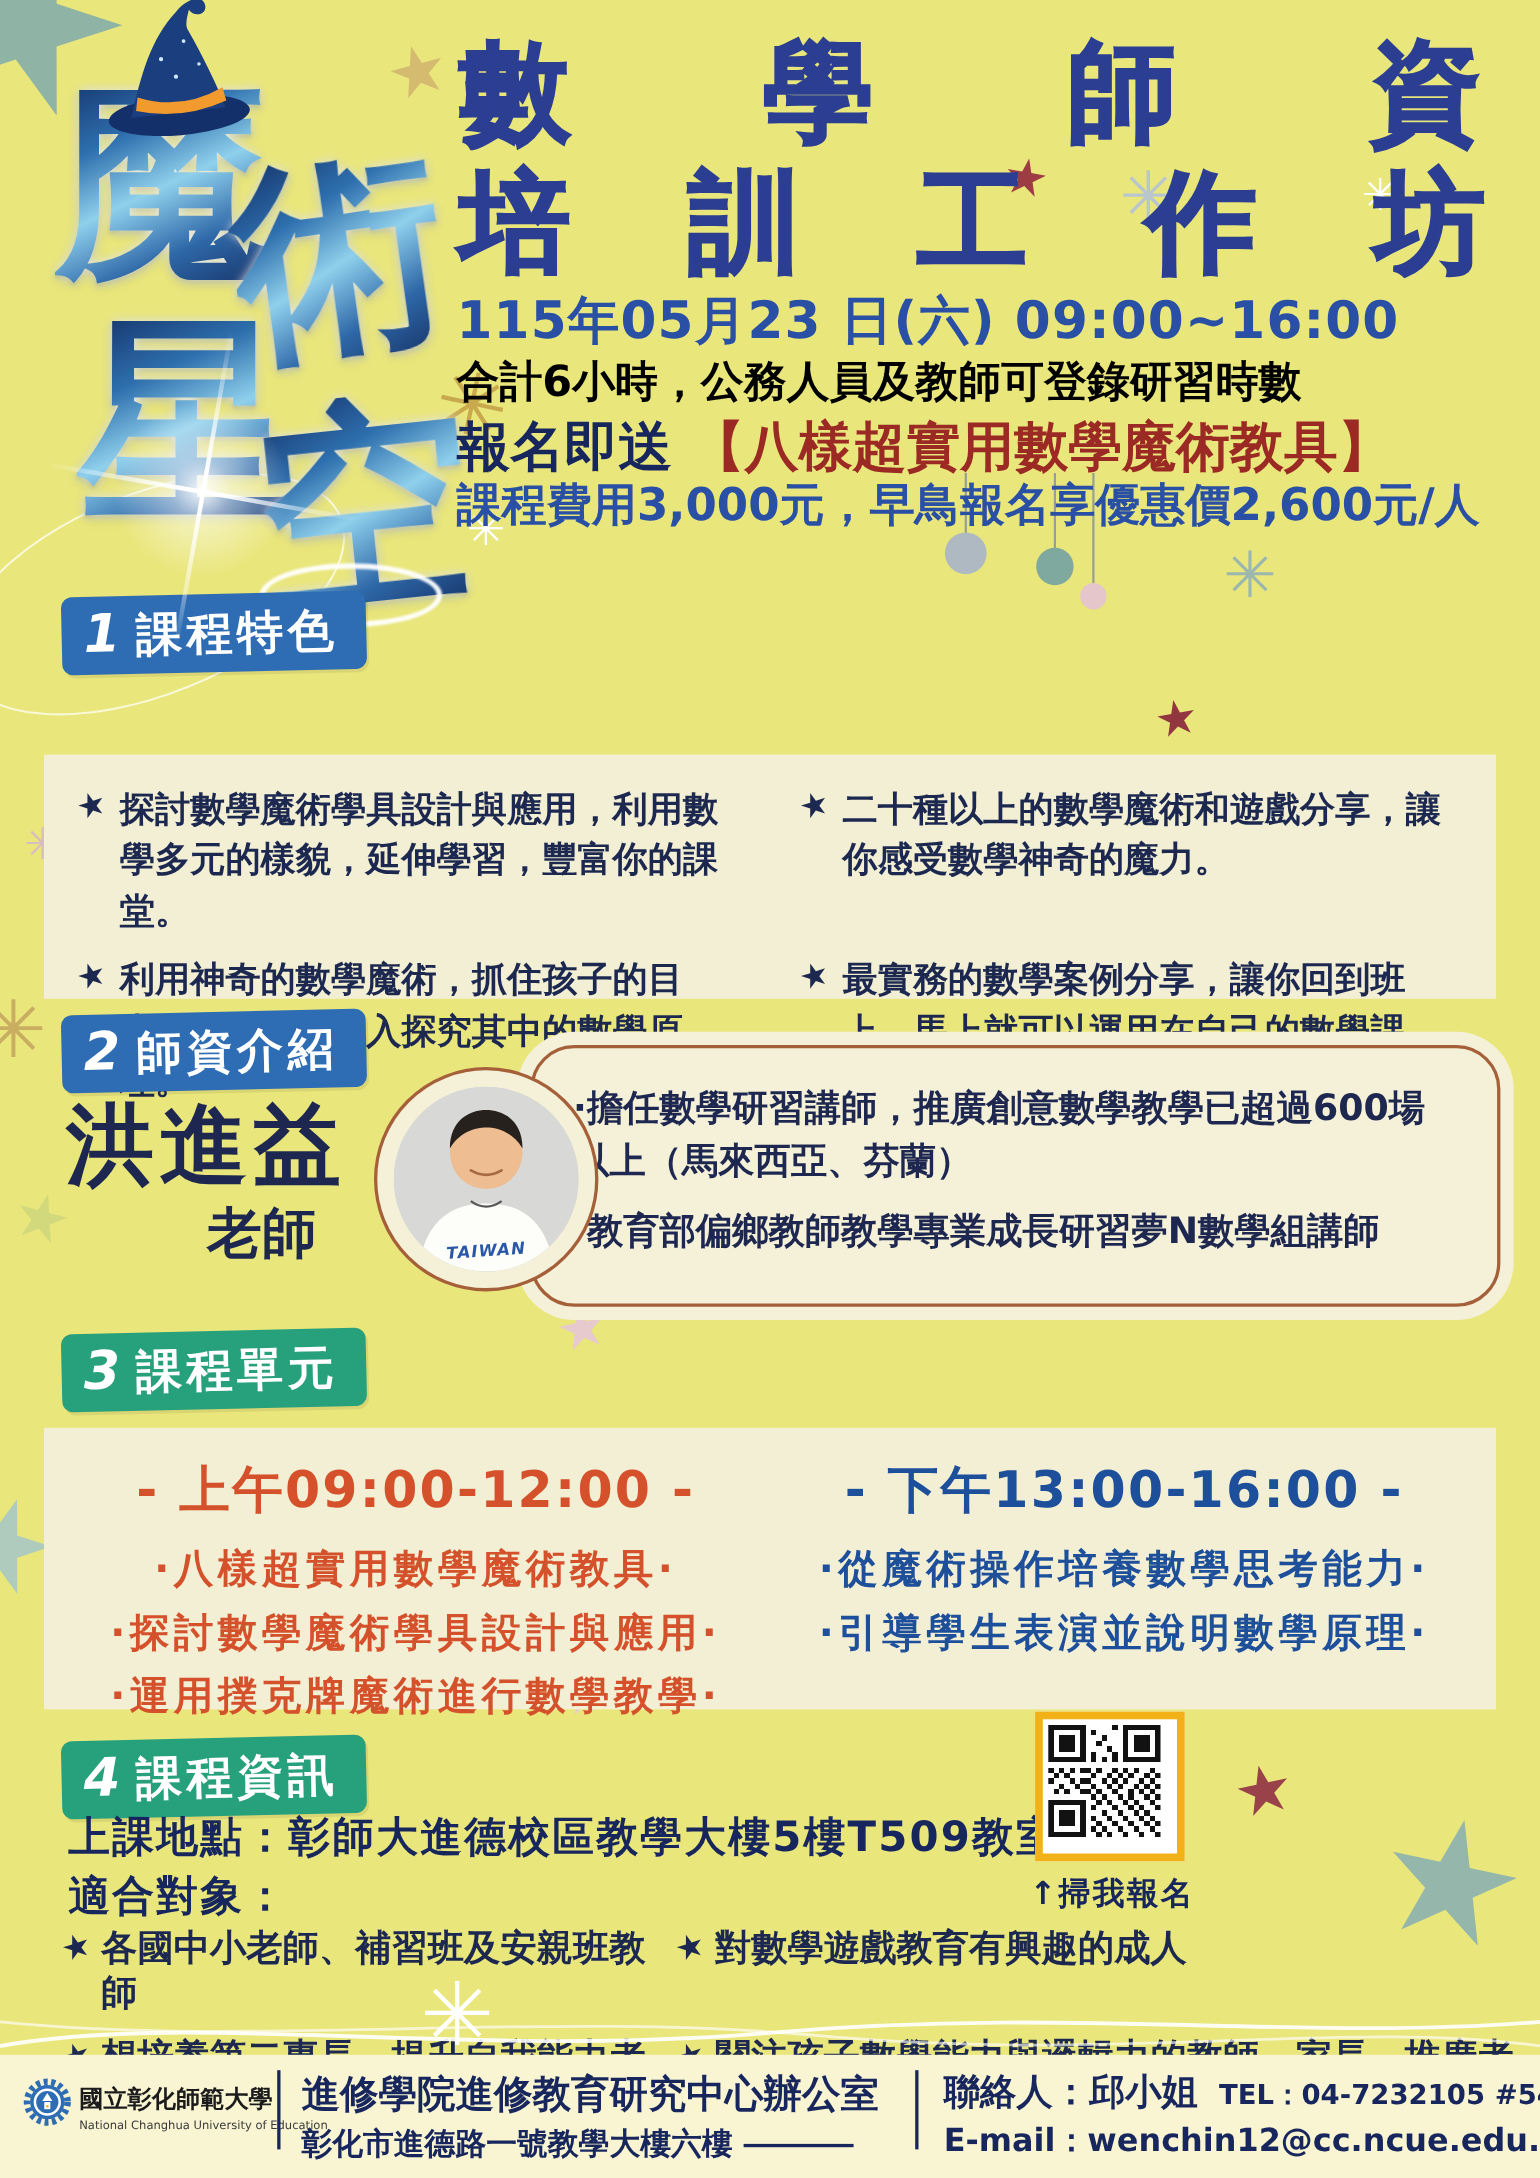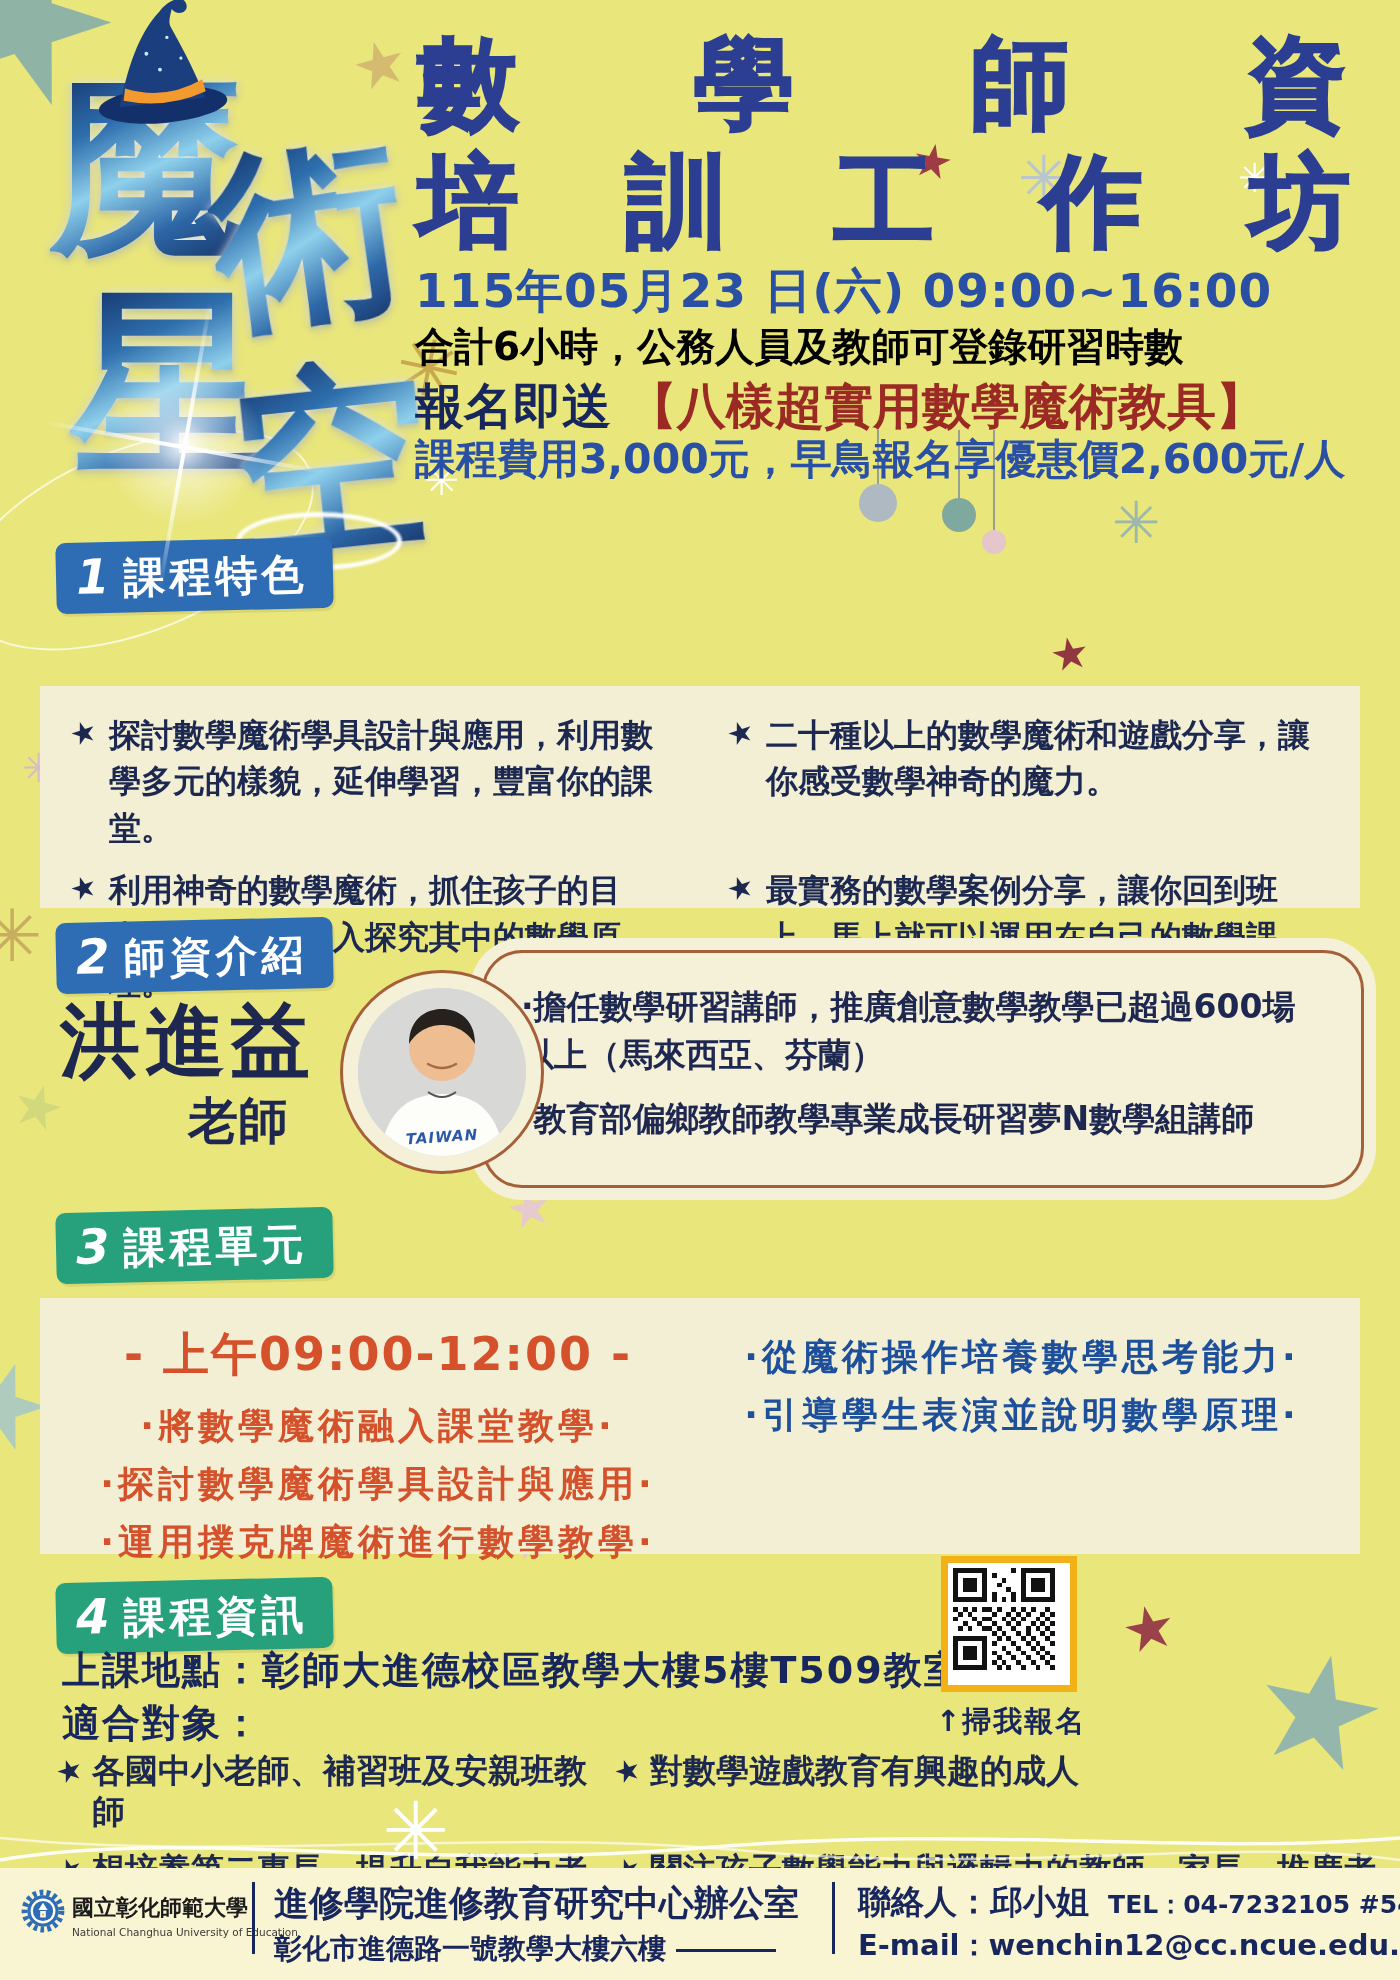--- a/index.html
+++ b/index.html
@@ -225,25 +225,26 @@
   </div>
 
   <div class="badge green b3">
     <span class="num">3</span>
     <span class="lbl">課程單元</span>
   </div>
   <div class="panel panel3">
     <div class="p3-inner">
       <div class="morning">
         <div class="unit-head">- 上午09:00-12:00 -</div>
-        <div class="unit-item">·將數學魔術融入課堂教學·</div>
+        <div class="unit-item">·八樣超實用數學魔術教具·</div>
         <div class="unit-item">·探討數學魔術學具設計與應用·</div>
         <div class="unit-item">·運用撲克牌魔術進行數學教學·</div>
       </div>
       <div class="afternoon">
+        <div class="unit-head">- 下午13:00-16:00 -</div>
         <div class="unit-item">·從魔術操作培養數學思考能力·</div>
         <div class="unit-item">·引導學生表演並說明數學原理·</div>
       </div>
     </div>
   </div>
 
   <div class="badge green b4">
     <span class="num">4</span>
     <span class="lbl">課程資訊</span>
   </div>

